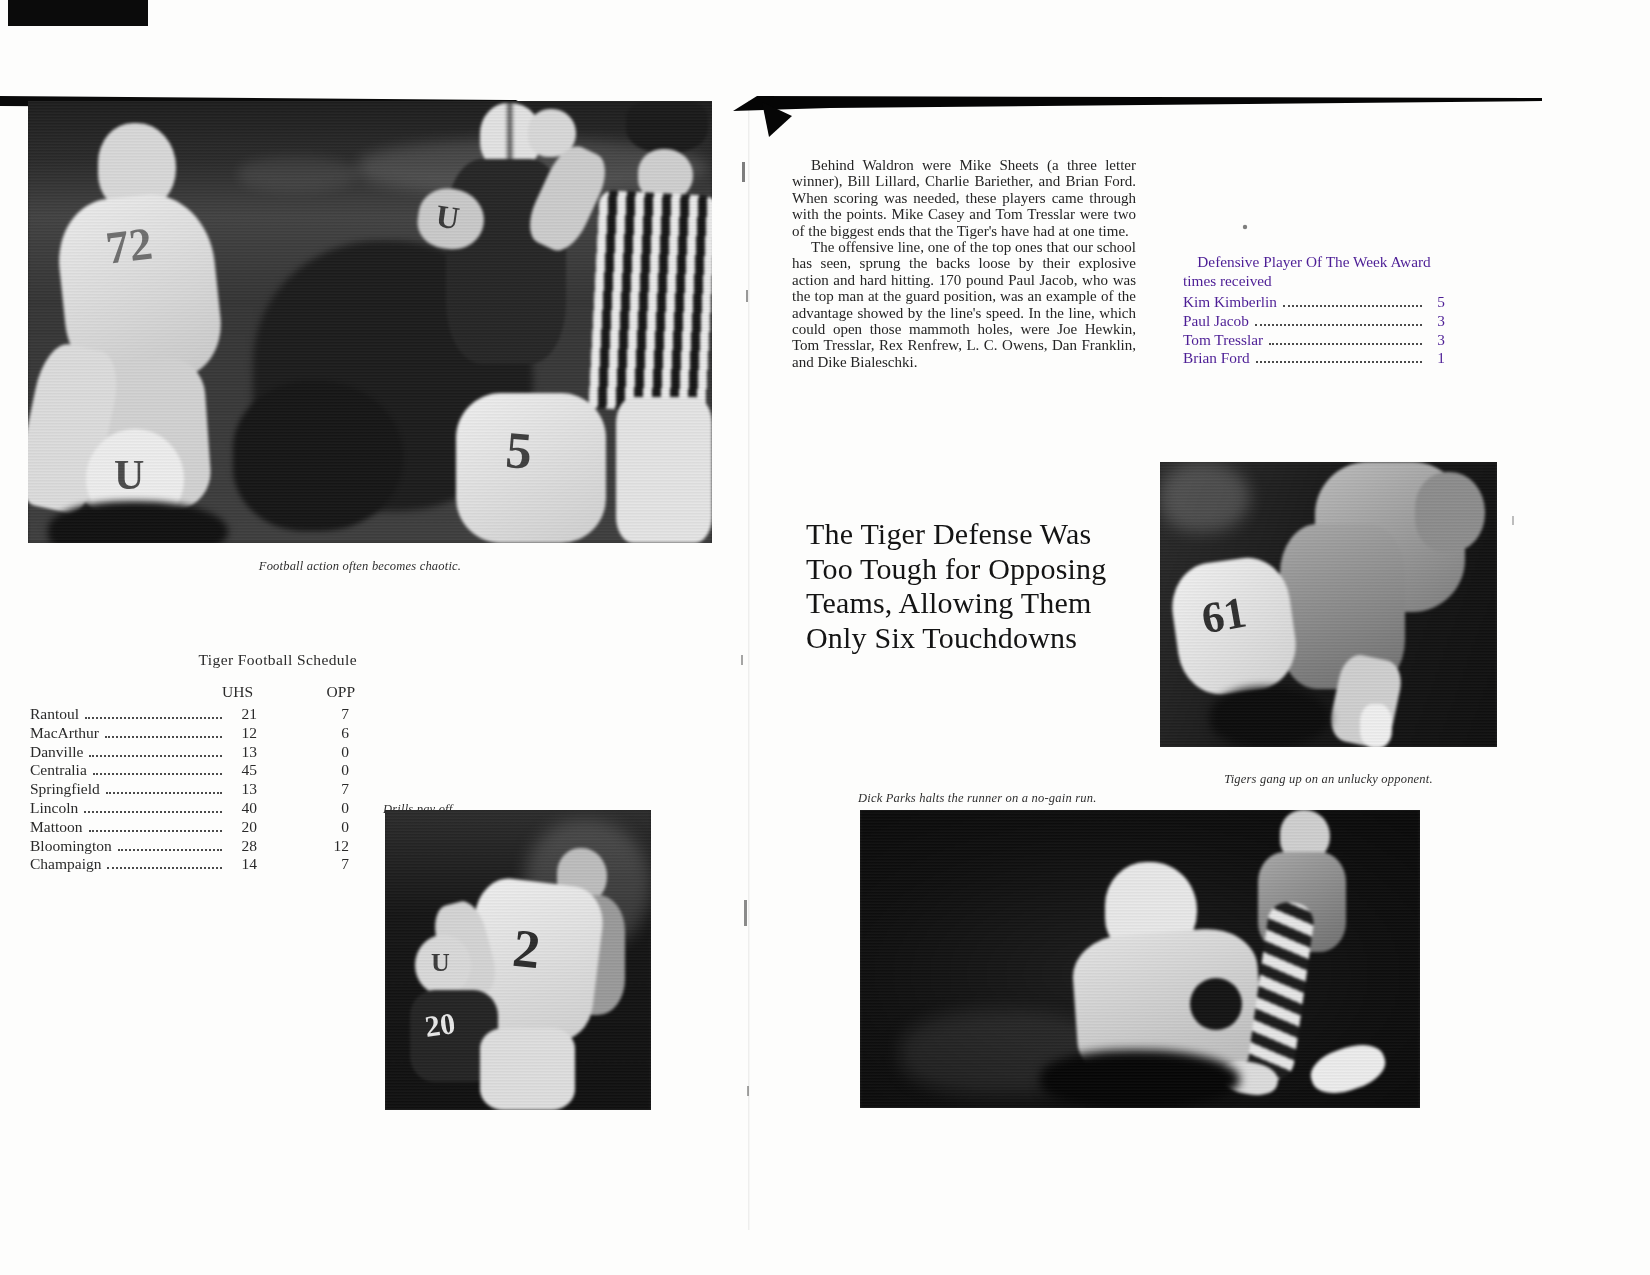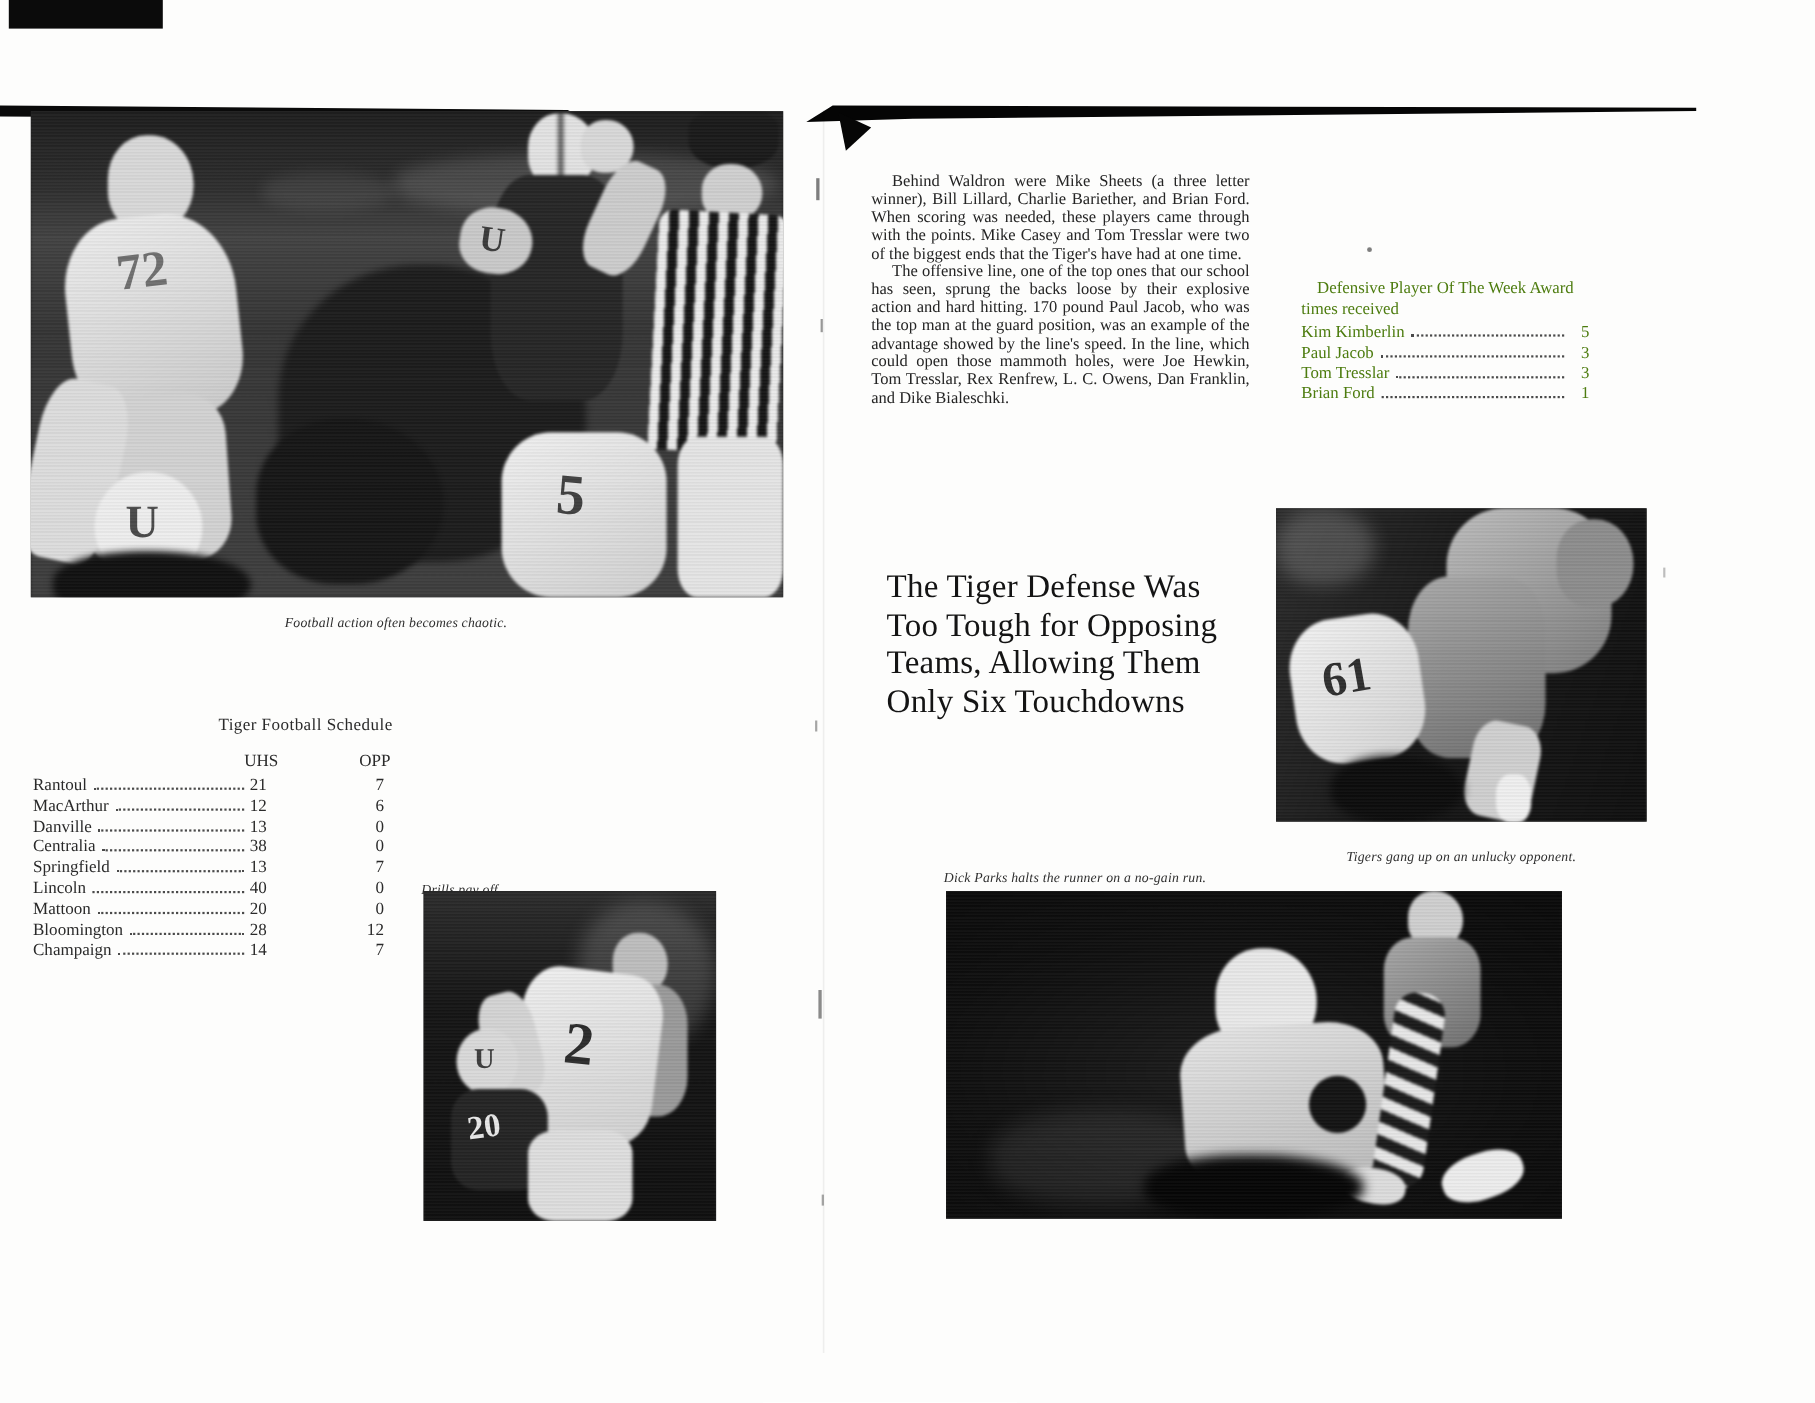--- a/index.html
+++ b/index.html
@@ -22,24 +22,24 @@
             color:#141414;white-space:pre-line;letter-spacing:.2px;}
   
   .schedule{position:absolute;left:30px;top:651px;width:327px;font-size:15.5px;color:#2a2a2a;}
   .sched-title{text-align:right;margin-bottom:14px;letter-spacing:.4px;}
   .sched-head{position:relative;height:22px;}
   .h-uhs{position:absolute;left:192px;}
   .h-opp{position:absolute;right:2px;}
   .srow{display:flex;align-items:baseline;height:18.8px;}
   .srow .team{white-space:nowrap;}
   .leader{flex:1;border-bottom:2px dotted #4a4a4a;margin:0 5px 4px 6px;}
-  .srow .uhs{width:30px;}
+  .srow .uhs{width:30px;text-align:right;}
   .srow .opp{width:92px;text-align:right;padding-right:8px;}
   
-  .award{position:absolute;left:1183px;top:253px;width:262px;font-size:15.3px;color:#4d7c0f;}
+  .award{position:absolute;left:1183px;top:253px;width:262px;font-size:15.3px;color:#4c1d95;}
   .award-title{text-align:center;}
   .award-sub{text-align:left;margin:1px 2px 3px 0;}
   .arow{display:flex;align-items:baseline;height:18.8px;}
   .arow .val{width:18px;text-align:right;}
   .artifacts{position:absolute;left:0;top:0;pointer-events:none;}
   .u-glyph{position:absolute;font-weight:bold;font-family:"Liberation Serif",serif;}
 </style>
 </head>
 <body>
 
@@ -120,21 +120,21 @@
       </div>
     <div class="srow">
         <span class="team">Danville</span>
         <span class="leader"></span>
         <span class="uhs">13</span>
         <span class="opp">0</span>
       </div>
     <div class="srow">
         <span class="team">Centralia</span>
         <span class="leader"></span>
-        <span class="uhs">38</span>
+        <span class="uhs">45</span>
         <span class="opp">0</span>
       </div>
     <div class="srow">
         <span class="team">Springfield</span>
         <span class="leader"></span>
         <span class="uhs">13</span>
         <span class="opp">7</span>
       </div>
     <div class="srow">
         <span class="team">Lincoln</span>

